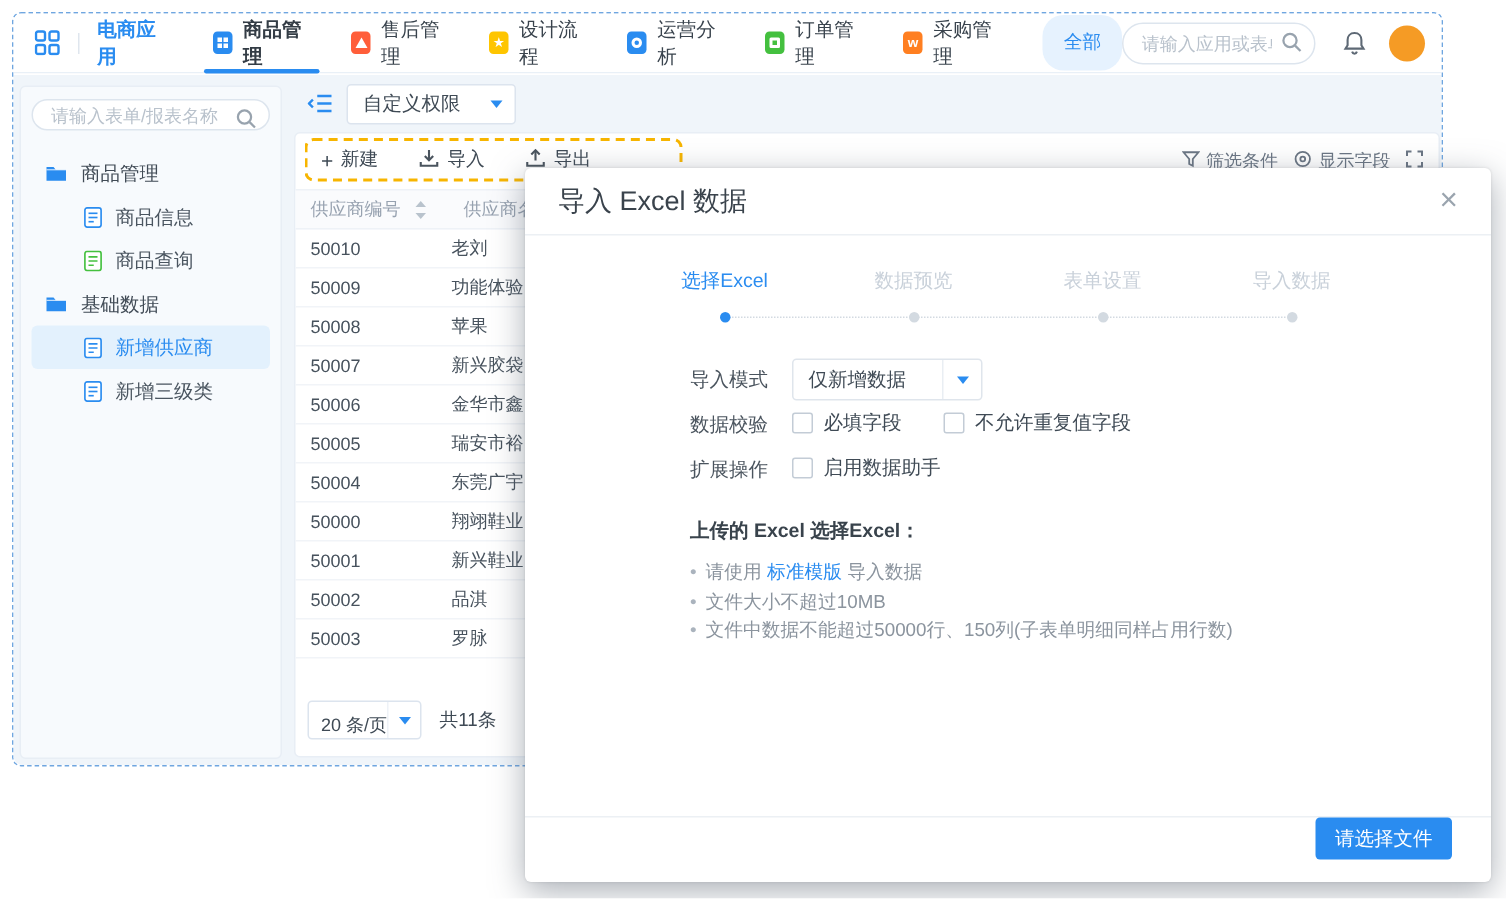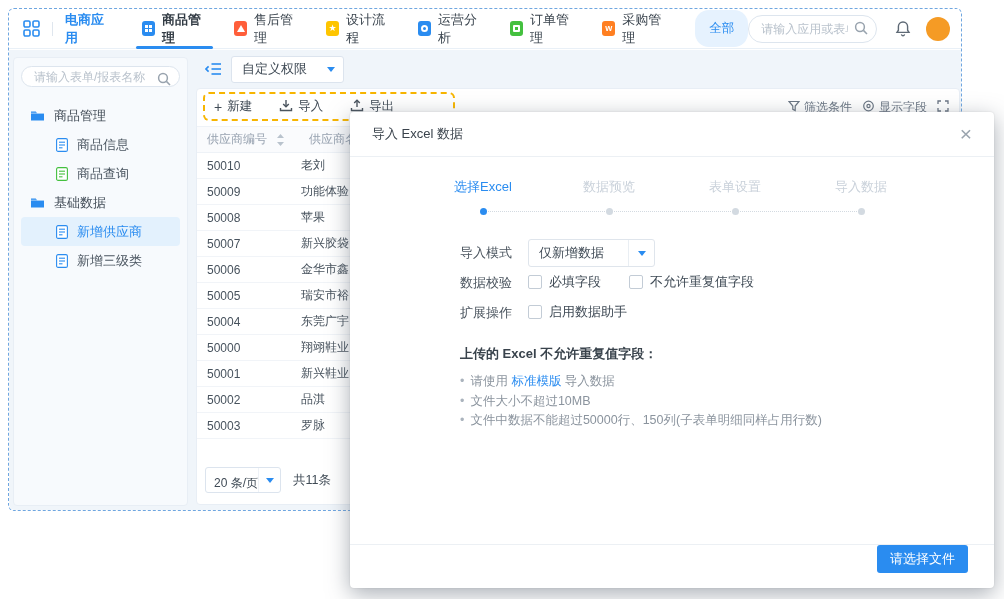--- a/index.html
+++ b/index.html
@@ -104,21 +104,21 @@
                  display:flex; align-items:flex-end; cursor:pointer; }
   .page-select .ps-label { flex:1; padding-left:8px; font-size:12px; color:#3f4a55; }
   .page-select .caret-zone { width:22px; display:flex; justify-content:center; border-left:1px solid #eef2f7;
                              height:100%; align-items:center; }
   .total-label { font-size:12.5px; color:#3f4a55; }
 
   
   .modal { position:absolute; left:350px; top:112px; width:644px; height:476px; background:#fff;
            border-radius:4px; box-shadow:0 6px 22px rgba(85,95,110,.5), 0 0 2px rgba(0,0,0,.12); z-index:10; }
   .m-head { height:45px; border-bottom:1px solid #ecf0f4; display:flex; align-items:center; padding:0 22px; }
-  .m-title { font-size:13px; color:#3a434c; }
+  .m-title { font-size:18px; color:#3a434c; }
   .m-close { margin-left:auto; font-size:21px; color:#9aa4ae; cursor:pointer; line-height:20px; }
   .m-steps { margin:21px 70px 0; position:relative; display:flex; }
   .step-line { position:absolute; left:12.5%; right:12.5%; top:33px; border-top:1px dotted #d3dae1; }
   .step { flex:1; text-align:center; position:relative; z-index:1; }
   .step-label { font-size:13px; color:#c9d1da; }
   .step.active .step-label { color:#2a8cf0; }
   .dot { width:7px; height:7px; border-radius:50%; background:#d3dae1; margin:12px auto 0; }
   .step.active .dot { background:#2a8cf0; }
   .m-body { margin-top:24px; padding-left:110px; }
   .f-row { display:flex; align-items:center; height:28px; margin-bottom:2px; }
@@ -483,21 +483,21 @@
               <span class="opt-label">不允许重复值字段</span>
             </span></span>
       </div>
       <div class="f-row">
         <span class="f-label">扩展操作</span>
         <span id="extOpts"><span class="opt">
               <span class="cb"></span>
               <span class="opt-label">启用数据助手</span>
             </span></span>
       </div>
-      <div class="rules-title">上传的 Excel 不允许重复值字段：</div>
+      <div class="rules-title">上传的 Excel 选择Excel：</div>
       <ul class="rules" id="rules">
           <li class="rule">
             <span class="blt">•</span>
             <span>请使用 <span class="link">标准模版</span> 导入数据</span>
           </li>
           <li class="rule">
             <span class="blt">•</span>
             <span>文件大小不超过10MB</span>
           </li>
           <li class="rule">

